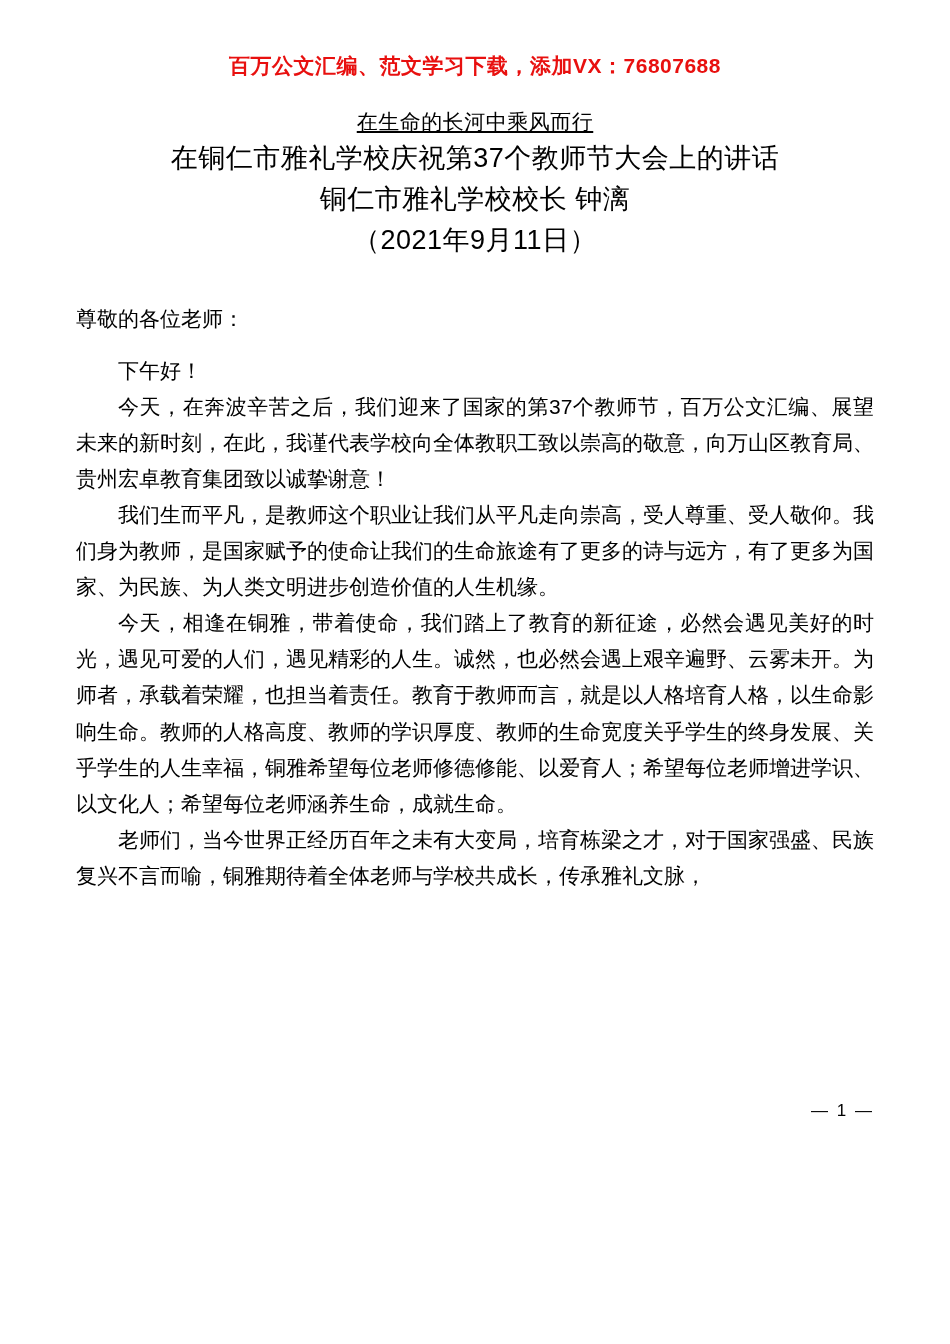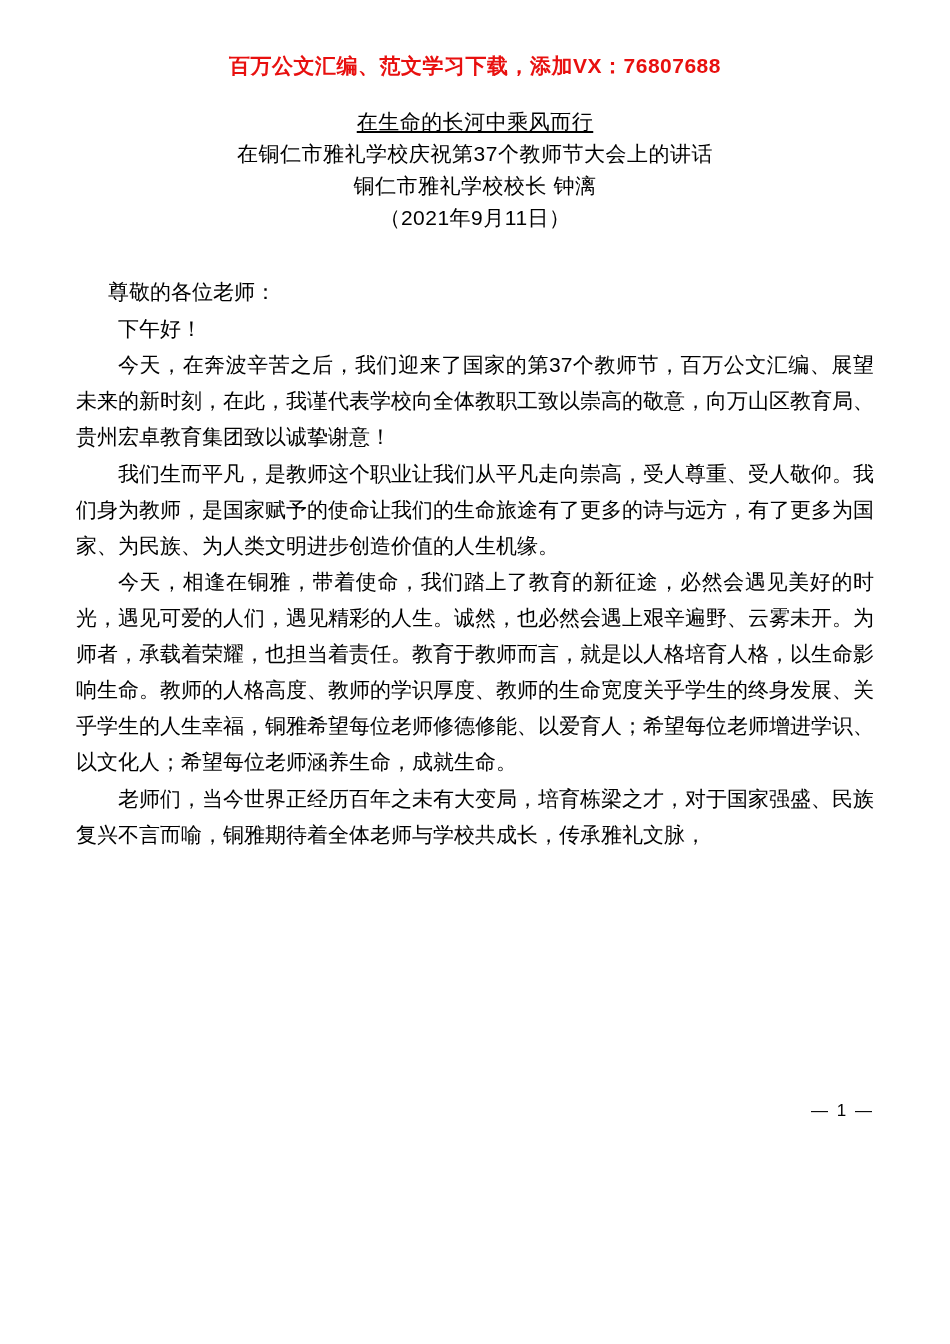--- a/index.html
+++ b/index.html
@@ -29,39 +29,38 @@
     font-weight: bold;
     letter-spacing: 0.5px;
     margin-top: 8px;
     margin-bottom: 26px;
   }
   .title-block {
     text-align: center;
     line-height: 1.52;
   }
   .title-line {
-    font-size: 21px;
+    font-size: 27px;
     letter-spacing: 0.5px;
   }
   .title-line.main {
     font-size: 21px;
     text-decoration: underline;
   }
   .salutation {
     font-size: 21px;
     margin-top: 42px;
     line-height: 1.5;
-    margin-left: 32px;
   }
   .body-text {
     font-size: 21px;
     line-height: 1.72;
     text-align: justify;
     text-justify: inter-ideograph;
-    margin-top: 4px;
+    margin-top: 18px;
   }
   .para {
     text-indent: 2em;
     margin: 0;
   }
   .page-number {
     position: absolute;
     bottom: 26px;
     right: 76px;
     font-size: 17px;

